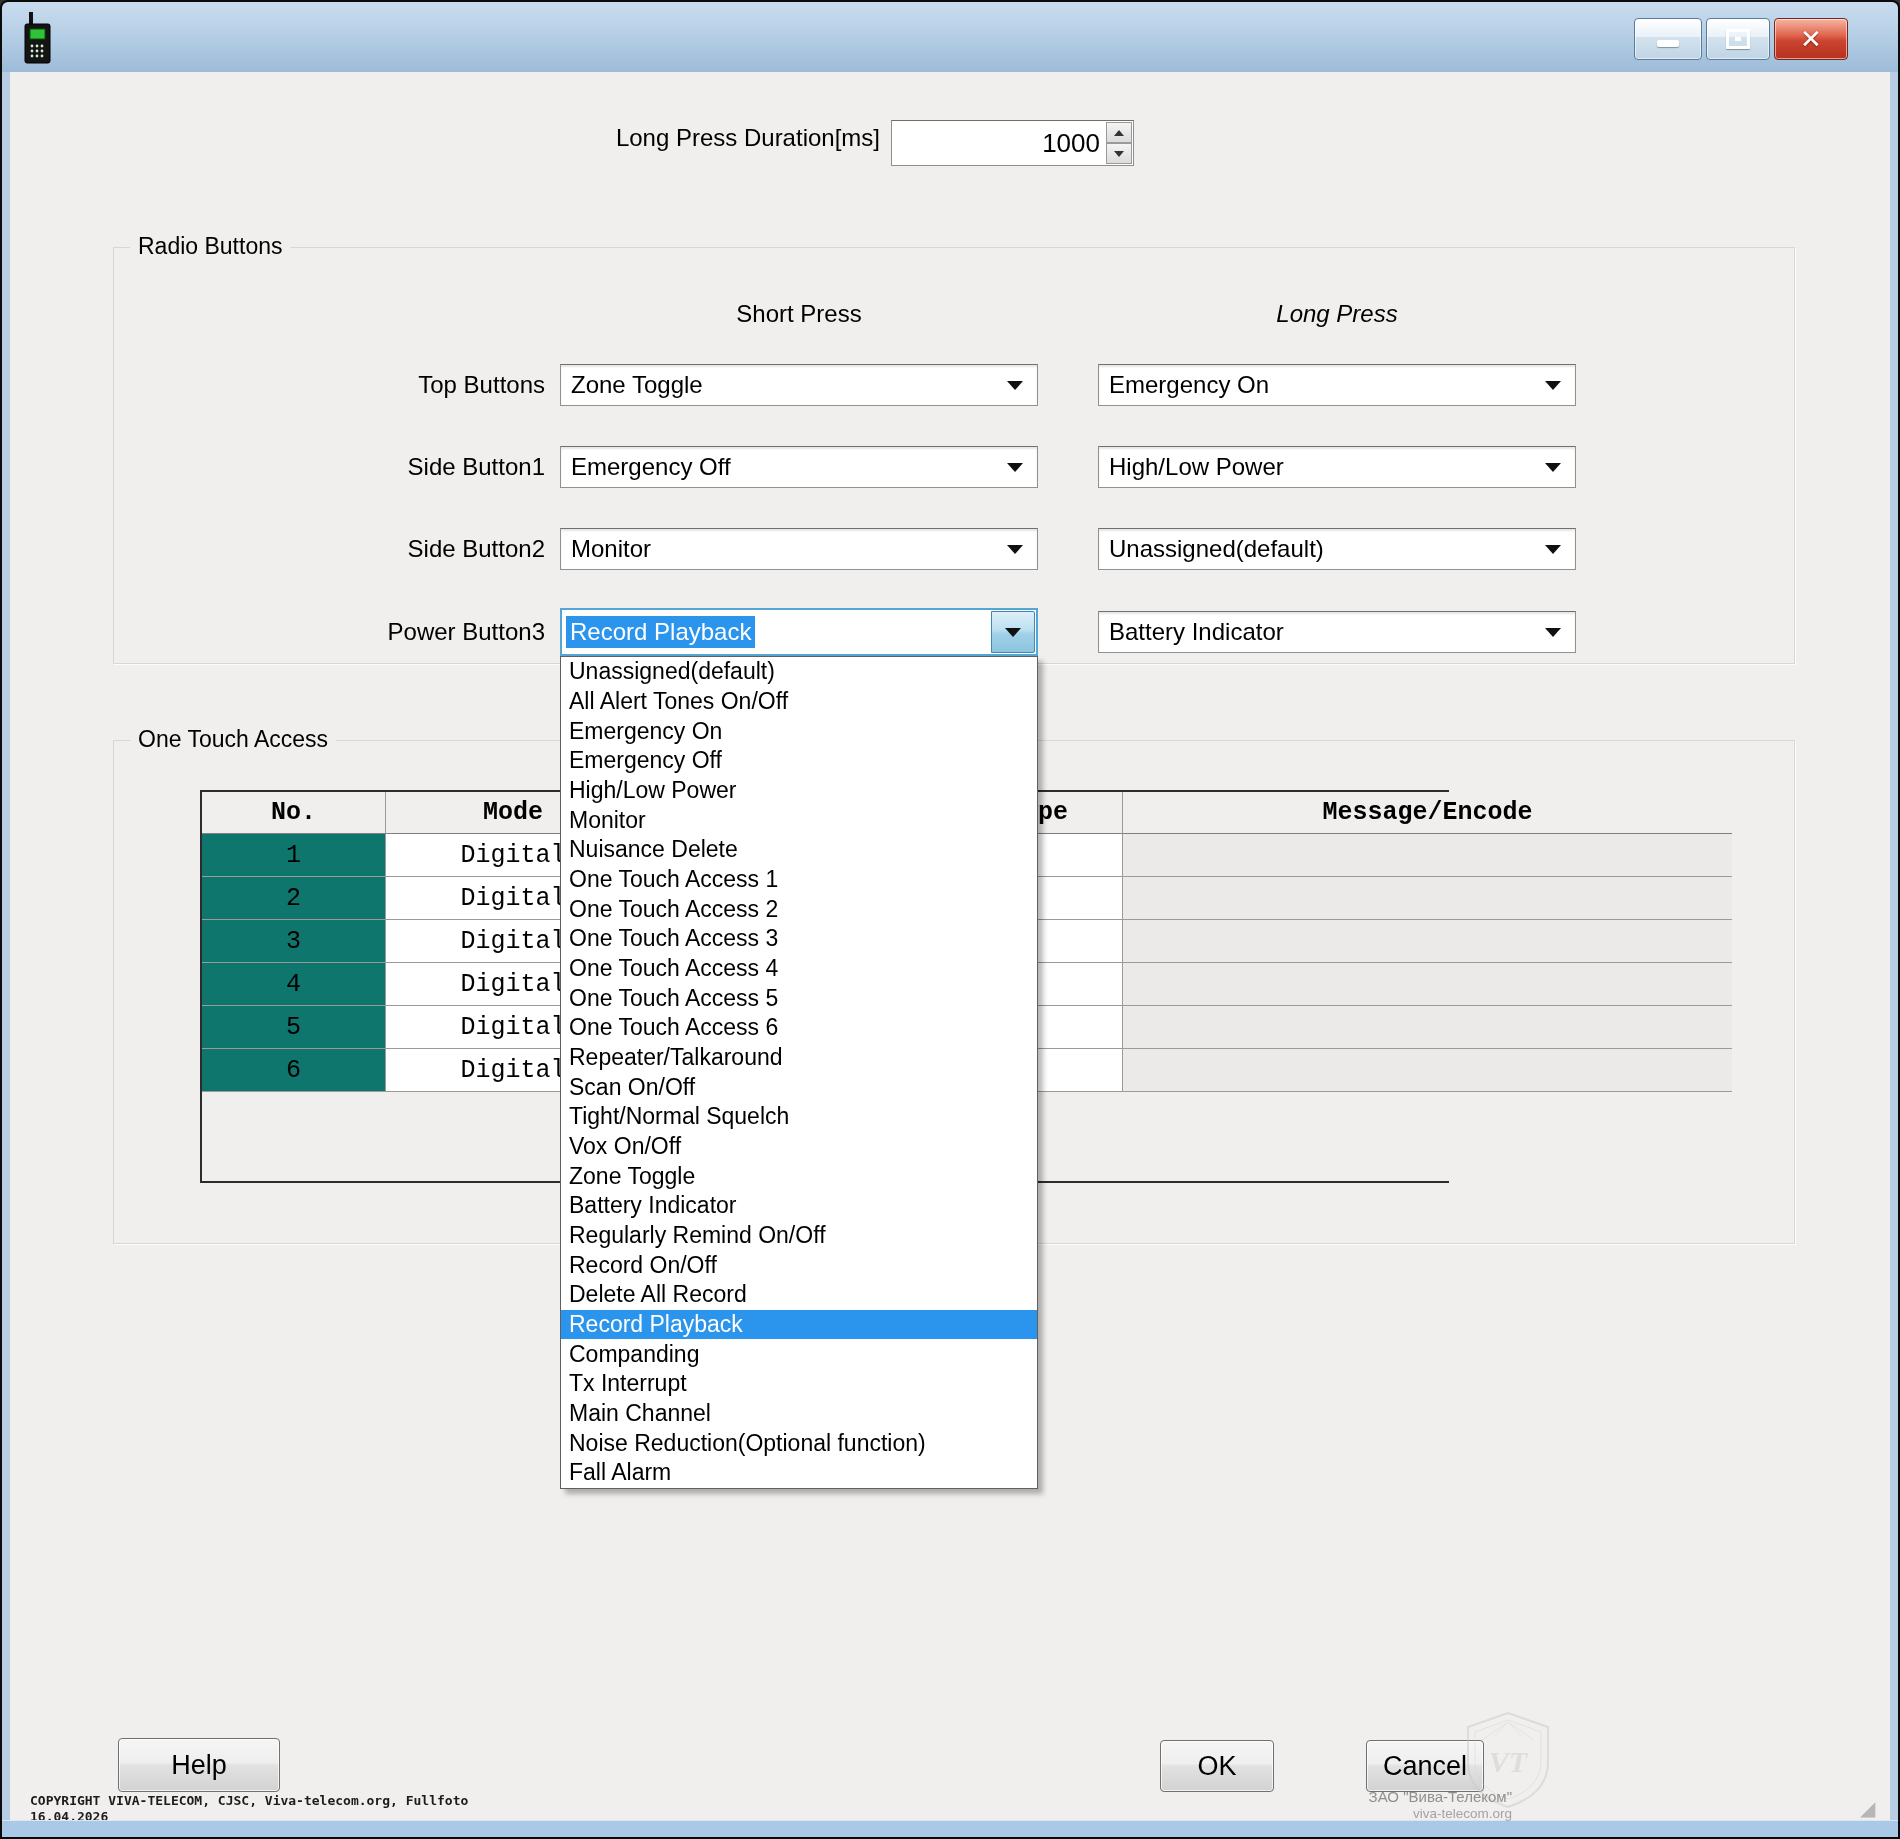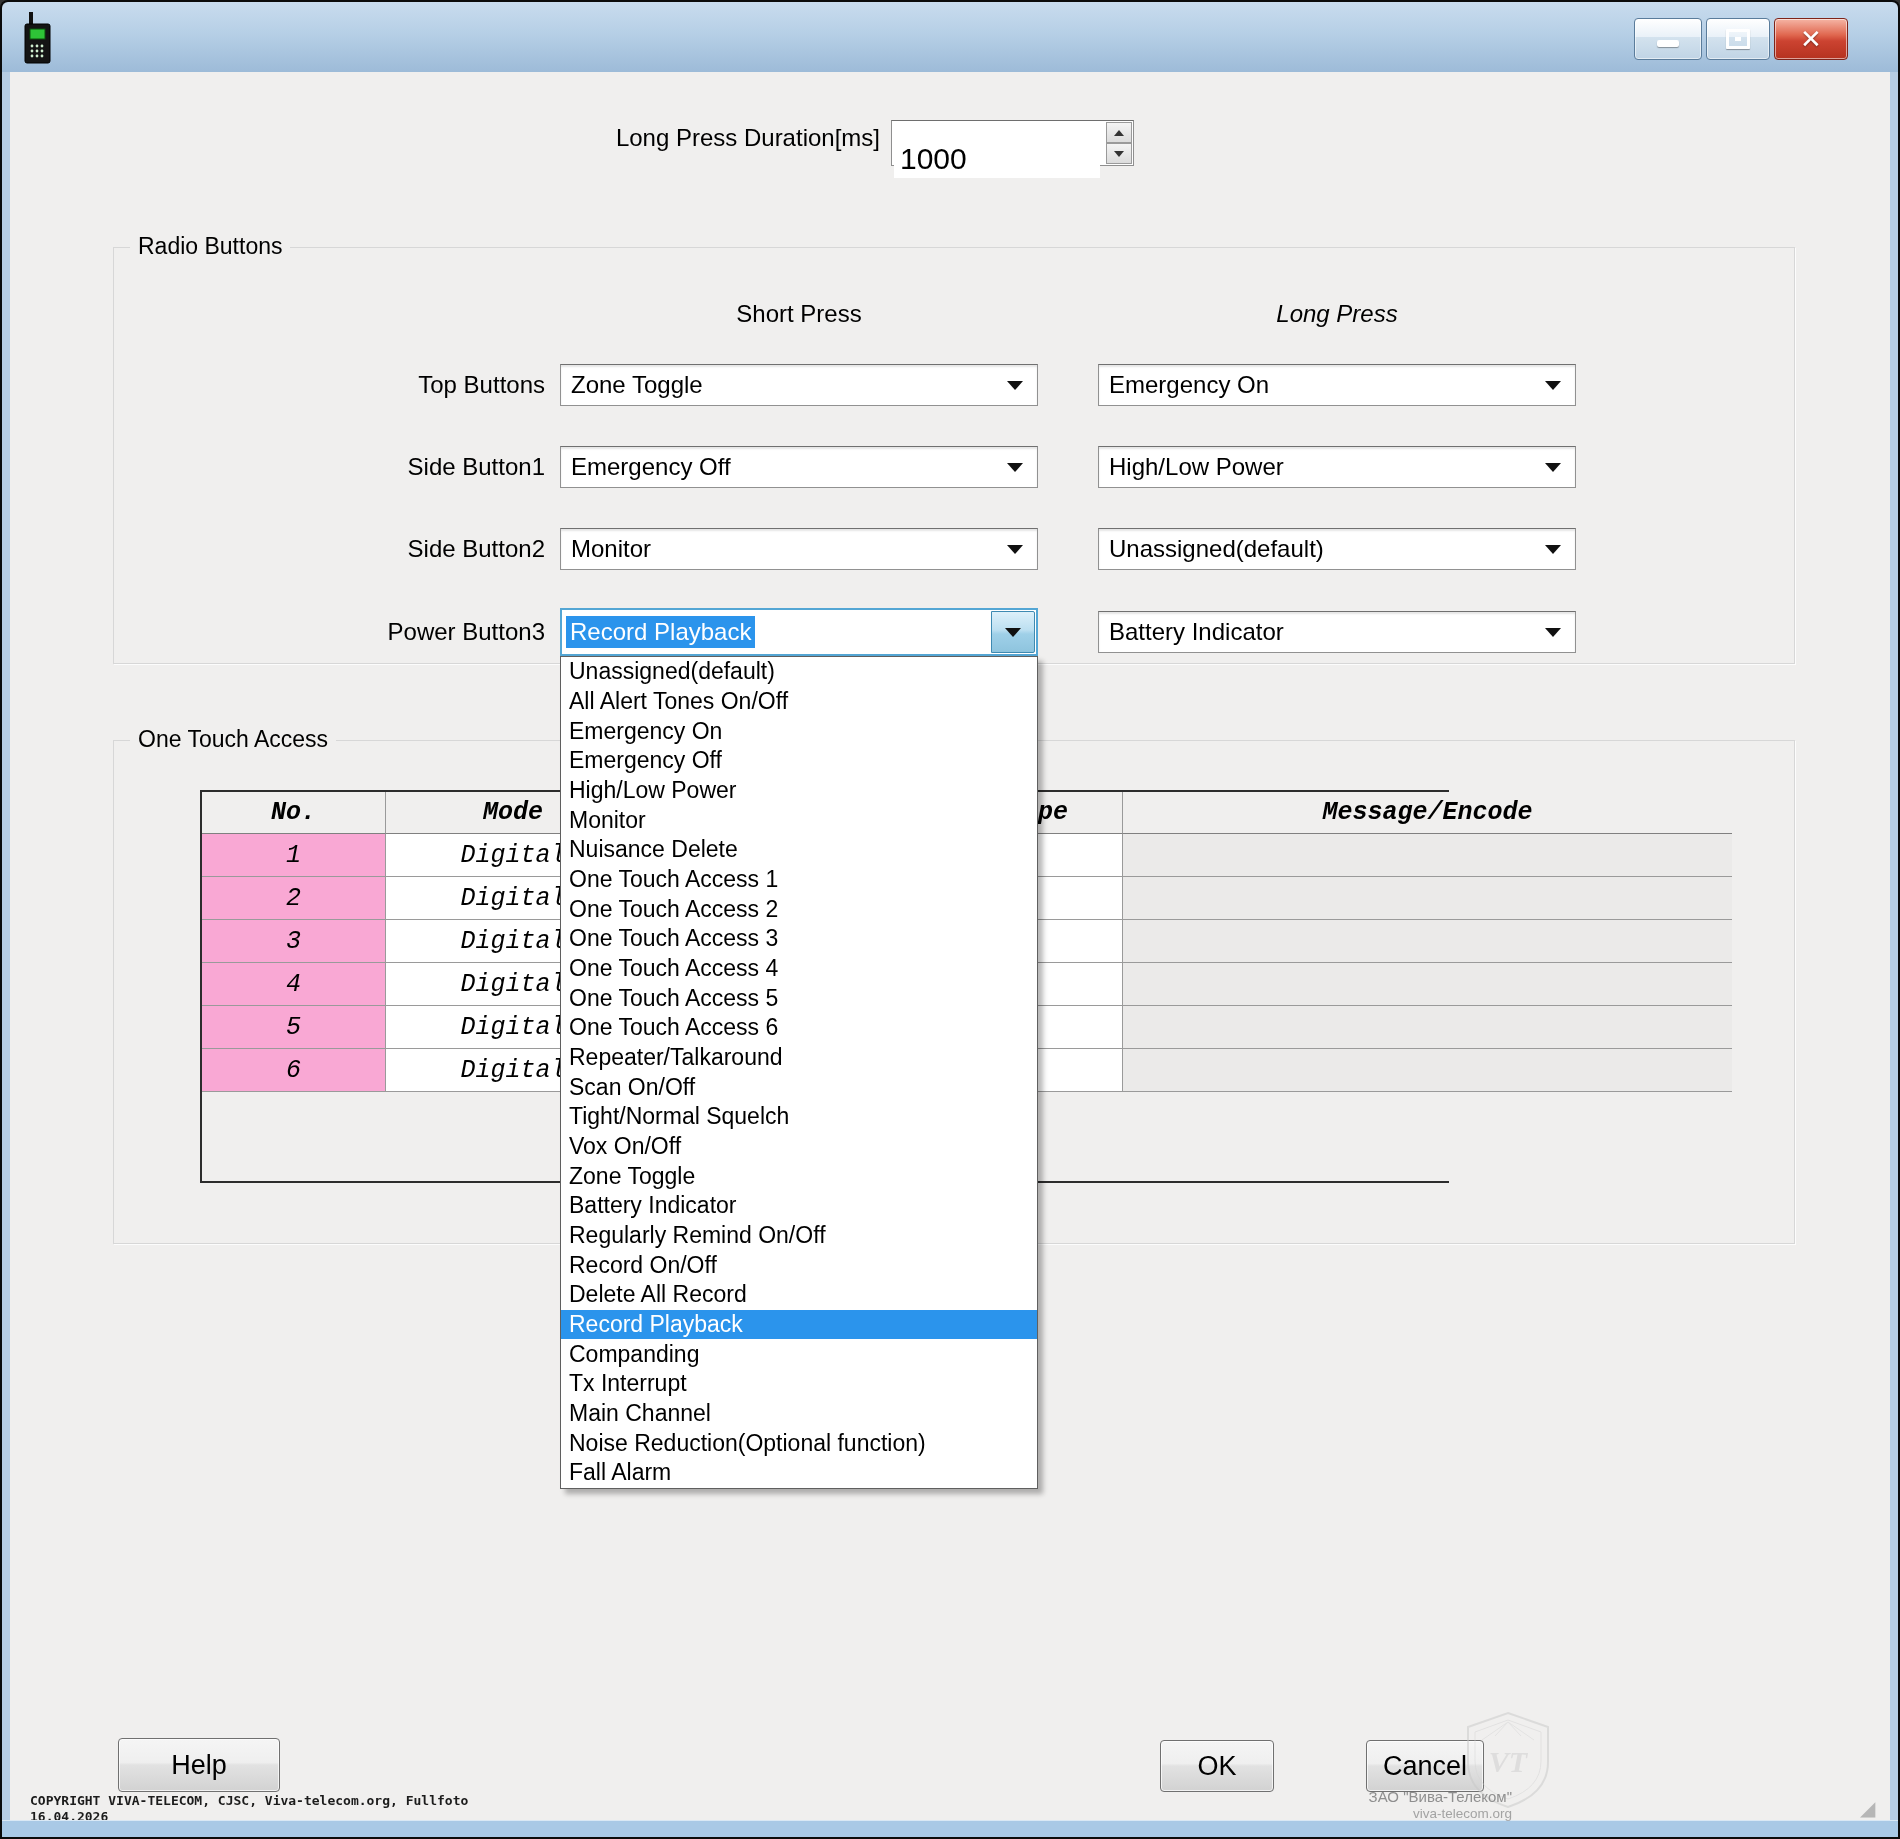--- a/index.html
+++ b/index.html
@@ -32,22 +32,22 @@
   #client{position:absolute;left:10px;top:72px;width:1880px;height:1748px;background:#f0efee;}
   .frame-side{position:absolute;top:72px;width:8px;height:1748px;background:#b7cde3;}
   #frame-left{left:2px;} #frame-right{left:1890px;}
   #bottom-strip{position:absolute;left:2px;top:1820px;width:1896px;height:16px;
     background:#a9c9e6;border-top:1px solid #d9e8f5;}
   
   #lp-label{position:absolute;left:430px;top:124px;width:450px;text-align:right;
     font-size:24px;}
   #lp-box{position:absolute;left:891px;top:120px;width:243px;height:46px;background:#fff;
     border:1px solid #8f8f8f;border-top-color:#6e6e6e;box-sizing:border-box;}
-  #lp-input{position:absolute;left:2px;top:19px;width:200px;height:38px;border:0;outline:none;
-    font-size:30px;font-family:"Liberation Sans",sans-serif;padding:0 0 0 6px;background:#fff;}
+  #lp-input{position:absolute;left:2px;top:3px;width:200px;height:38px;border:0;outline:none;
+    font-size:26px;font-family:"Liberation Sans",sans-serif;padding:0 0 0 6px;background:#fff;text-align:right;}
   #lp-spin{position:absolute;right:1px;top:1px;width:26px;height:42px;}
   .spin-half{position:absolute;left:0;width:26px;height:21px;box-sizing:border-box;
     border:1px solid #9a9a9a;background:linear-gradient(180deg,#f4f4f4,#dcdcdc);
     display:flex;align-items:center;justify-content:center;}
   #spin-up{top:0;} #spin-dn{top:21px;}
   .tri-up{width:0;height:0;border-left:5px solid transparent;border-right:5px solid transparent;
     border-bottom:6px solid #333;}
   .tri-dn{width:0;height:0;border-left:5px solid transparent;border-right:5px solid transparent;
     border-top:6px solid #333;}
   
@@ -82,24 +82,24 @@
     border-right:8px solid transparent;border-top:9px solid #101010;}
   
   #dropdown-list{position:absolute;left:560px;top:656px;width:478px;height:833px;
     background:#fff;border:1px solid #5f5f5f;box-sizing:border-box;z-index:30;
     box-shadow:5px 5px 5px rgba(0,0,0,.28);display:flex;flex-direction:column;}
   .dd-item{flex:1 1 auto;font-size:23px;padding-left:8px;display:flex;align-items:center;
     white-space:nowrap;overflow:hidden;}
   .dd-item.selected{background:#2b94ec;color:#fff;}
   
   #ota-table{position:absolute;left:200px;top:790px;width:1249px;height:393px;
-    box-sizing:border-box;border:2px solid #2c2c2c;background:#f9a8d4;
+    box-sizing:border-box;border:2px solid #2c2c2c;background:#0f766e;
     display:grid;grid-template-columns:184px 255px 240px 242px 609px;
     grid-template-rows:42px repeat(6,43px) 1fr;
-    font-family:"Liberation Mono","DejaVu Sans Mono",monospace;font-style:italic;}
+    font-family:"Liberation Mono","DejaVu Sans Mono",monospace;}
   .tcell{box-sizing:border-box;border-right:1px solid #9a9a9a;border-bottom:1px solid #9a9a9a;
     display:flex;align-items:center;justify-content:center;font-size:25px;}
   .tcell.lastcol{border-right:none;}
   .thead{font-weight:bold;background:#f0efee;border-bottom-color:#808080;}
   .thead.partial{justify-content:flex-start;padding-left:157px;}
   .cell-white{background:#ffffff;}
   .cell-gray{background:#ebeae9;}
   .tfoot{grid-column:1 / -1;border:none;background:#f0efee;}
   
   .pushbtn{position:absolute;border:1px solid #707070;border-radius:4px;

